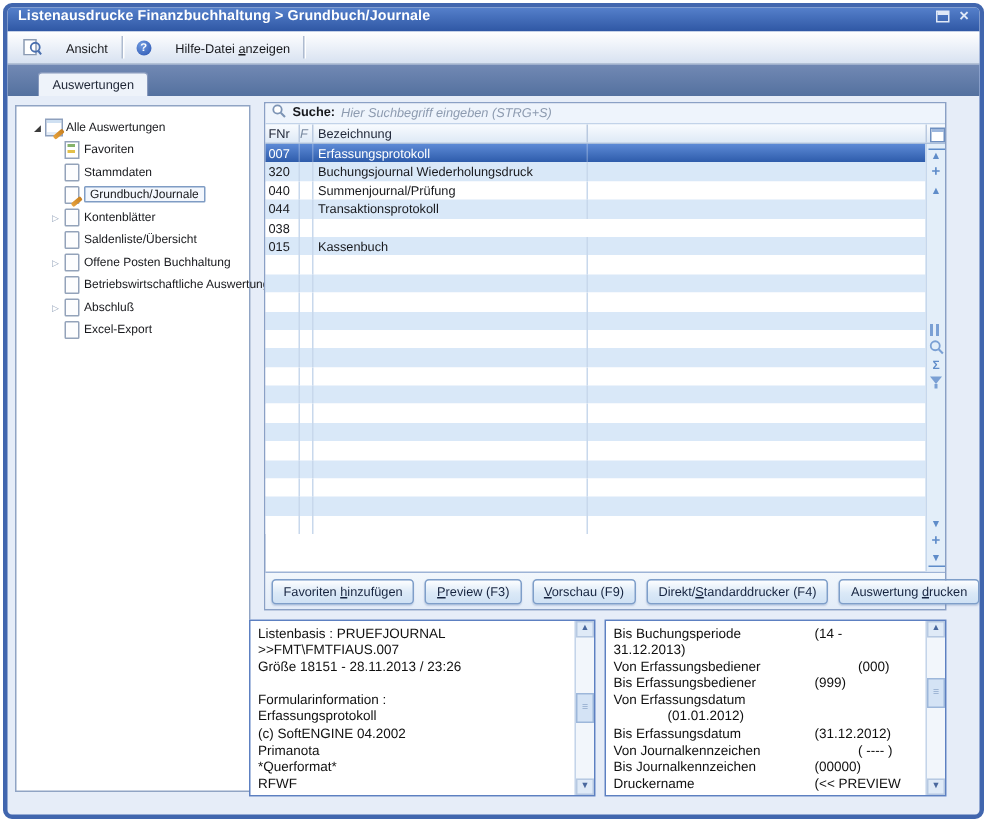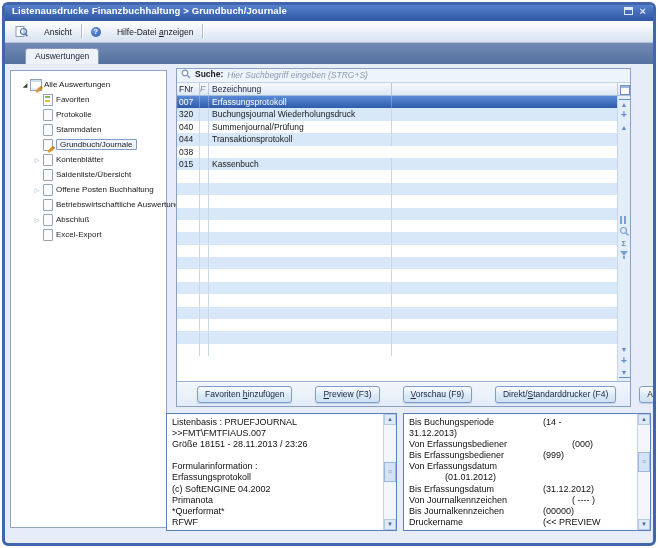--- a/index.html
+++ b/index.html
@@ -104,27 +104,27 @@
   .ico.sum::before { content:"Σ"; font-size:8px; font-weight:bold; }
   .ico.filter { position:relative; }
   .ico.filter::before { content:""; display:block; margin:2px auto 0; width:0; height:0;
                         border-left:4px solid transparent; border-right:4px solid transparent; border-top:5px solid #7ba0d4; }
   .ico.filter::after { content:""; display:block; margin:0 auto; width:2px; height:3px; background:#7ba0d4; }
 
   
   .btnbar { height:25px; flex:0 0 25px; border-top:1px solid #9db3d6; background:linear-gradient(180deg,#f2f7fc,#e3ecf8);
             display:flex; align-items:center; gap:7px; padding-left:4px; }
   .btn { border:1px solid #7e9ec9; border-radius:3px; background:linear-gradient(180deg,#fdfeff,#dbe9f7 55%,#cfe1f4);
-         padding:2.5px 7px; font-size:8.5px; color:#15233f; cursor:default; box-shadow:0 1px 1px rgba(90,120,170,.25); white-space:nowrap;margin-left:16px; }
+         padding:2.5px 7px; font-size:8.5px; color:#15233f; cursor:default; box-shadow:0 1px 1px rgba(90,120,170,.25); white-space:nowrap; }
 
   
   .infopanel { position:absolute; top:408px; height:118px; background:#fff;
                border:1px solid #5d80c1; display:flex; }
   .infopanel.left { left:161px; width:231px; }
-  .infopanel.right { left:398px; width:248px; }
+  .infopanel.right { left:398px; width:228px; }
   .ptext { flex:1; padding:3px 5px; font-size:9px; line-height:11.1px; color:#101010; overflow:hidden; }
   .iline { min-height:11.1px; white-space:nowrap; }
   .iline.pair { position:relative; }
   .va { position:absolute; left:134px; }
   .vb { position:absolute; left:163px; }
   .iline.ind { padding-left:36px; }
   .vsb { flex:0 0 13px; border-left:1px solid #c4d4e9; background:#f2f6fb; position:relative; }
   .sbtn { position:absolute; left:0; right:0; height:11px; background:#dfeaf7; border:1px solid #b7c9e2;
           text-align:center; font-size:6px; line-height:9px; color:#49689e; cursor:default; }
   .sbtn.up { top:0; } .sbtn.dn { bottom:0; }
@@ -173,25 +173,20 @@
       <span class="tico root2"></span>
       <span class="tlabel">Alle Auswertungen</span>
     </div>
     <div class="titem child">
       <span class="arrow"></span>
       <span class="tico fav">
             <i></i>
             <b></b>
           </span>
       <span class="tlabel">Favoriten</span>
-    </div>
-    <div class="titem child">
-      <span class="arrow"></span>
-      <span class="tico doc"></span>
-      <span class="tlabel">Protokolle</span>
     </div>
     <div class="titem child">
       <span class="arrow"></span>
       <span class="tico doc"></span>
       <span class="tlabel">Stammdaten</span>
     </div>
     <div class="titem child selected">
       <span class="arrow"></span>
       <span class="tico journal"></span>
       <span class="tlabel">Grundbuch/Journale</span>

